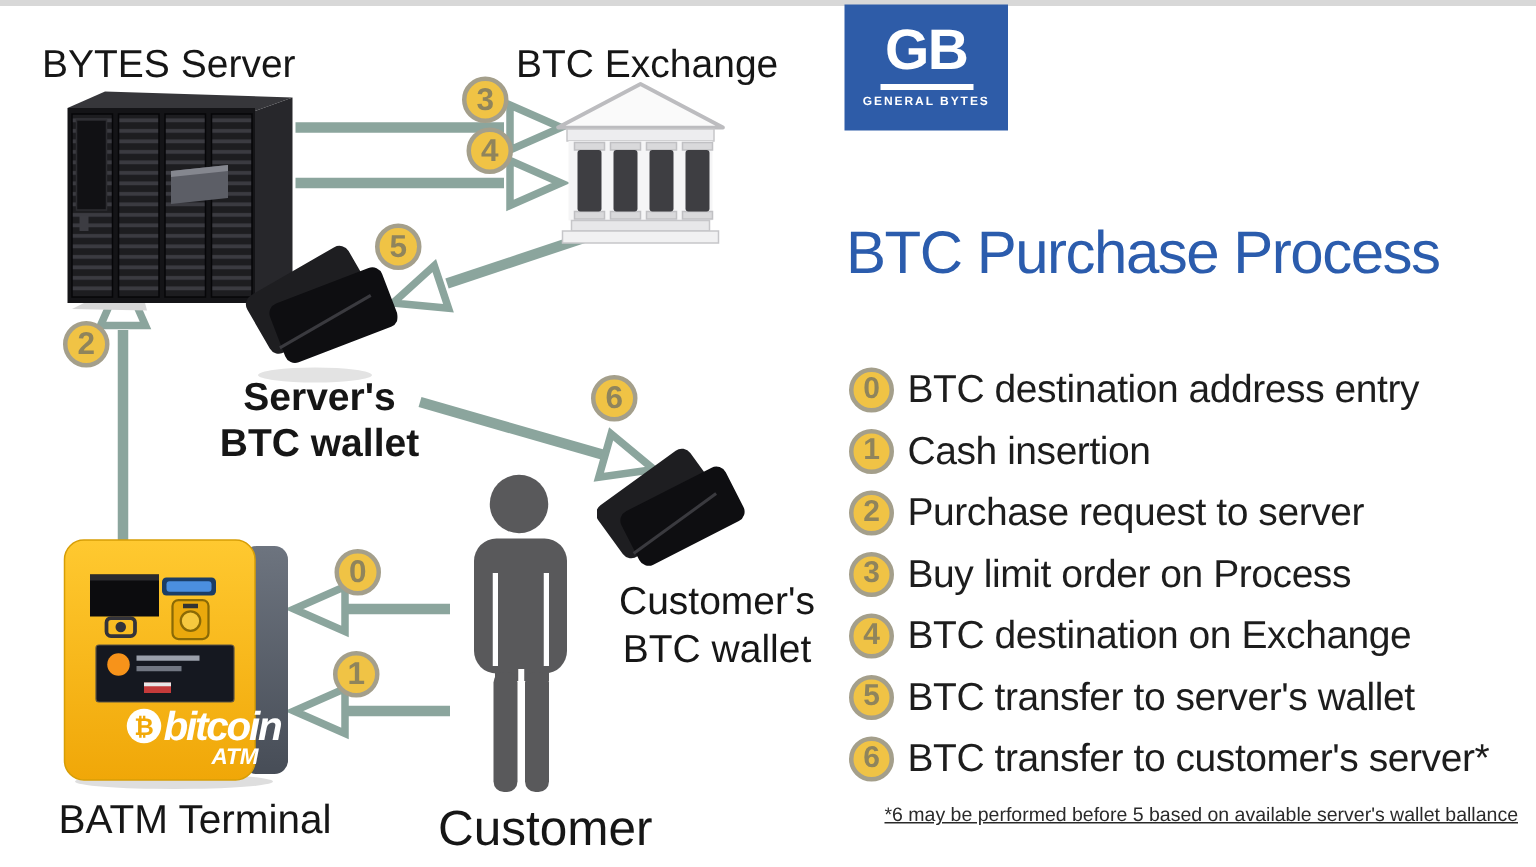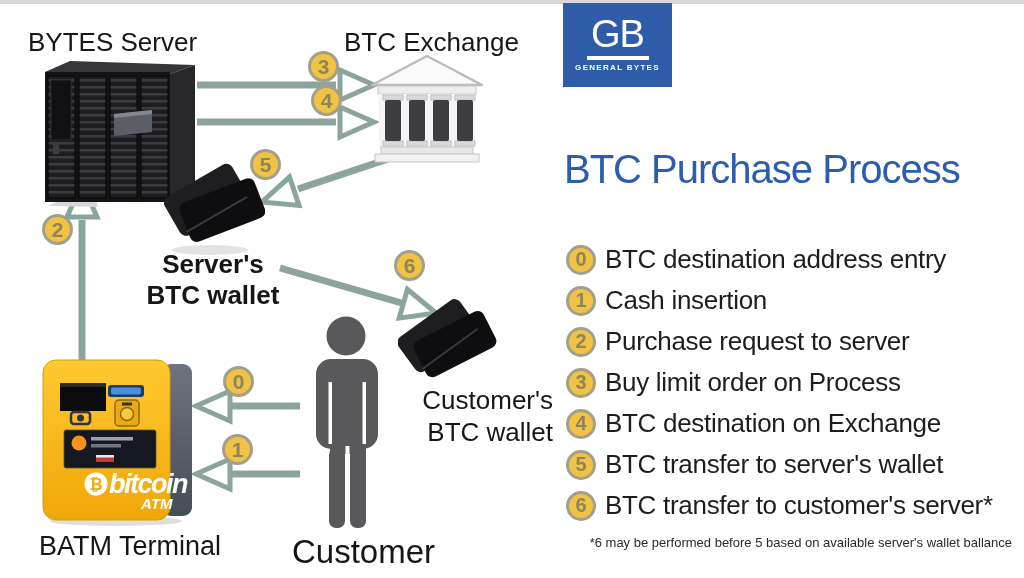--- a/index.html
+++ b/index.html
@@ -9,21 +9,21 @@
   #topbar{left:0;top:0;width:1024px;height:4px;background:#d8d8d8;}
 
   
   #connectors{left:0;top:0;width:1024px;height:578px;}
 
   
   .nodelabel{font-size:26px;color:#161616;white-space:nowrap;}
   #lbl-server{left:28px;top:27px;}
   #lbl-exchange{left:344px;top:27px;}
   #lbl-swallet{left:138px;top:249px;width:150px;text-align:center;line-height:31px;font-size:26px;font-weight:bold;}
-  #lbl-cwallet{left:403px;top:384px;width:150px;text-align:right;line-height:32px;font-size:26px;}
+  #lbl-cwallet{left:403px;top:384px;width:150px;text-align:center;line-height:32px;font-size:26px;}
   #lbl-terminal{left:24px;top:531px;font-size:27px;margin-left:15px;}
   #lbl-customer{left:292px;top:533px;font-size:33px;}
 
   
   #icon-rack{left:40px;top:56px;}
   #icon-exchange{left:370px;top:54px;}
   #icon-swallet{left:160px;top:158px;}
   #icon-cwallet{left:398px;top:294px;}
   #icon-person{left:298px;top:316px;}
   #icon-atm{left:38px;top:352px;}
@@ -31,34 +31,34 @@
   
   .badge{width:31px;height:31px;border-radius:50%;background:#f0c345;border:3px solid #a49f8b;
          box-sizing:border-box;display:flex;align-items:center;justify-content:center;
          font-size:21px;font-weight:700;color:#8f845c;}
   #b3{left:308px;top:51px;} #b4{left:311px;top:85px;} #b5{left:250px;top:149px;}
   #b6{left:394px;top:250px;} #b2{left:42px;top:214px;} #b0{left:223px;top:366px;}
   #b1{left:222px;top:434px;}
 
   
   #logo{left:563px;top:3px;width:109px;height:84px;background:#2e5ca8;text-align:center;}
-  #logo-text{color:#fff;font-weight:400;font-size:38px;line-height:38px;margin-top:12px;letter-spacing:-1px;}
+  #logo-text{color:#fff;font-weight:700;font-size:38px;line-height:38px;margin-top:12px;letter-spacing:-1px;}
   #logo-bar{width:62px;height:4px;background:#fff;margin:3px auto 0 auto;}
   #logo-sub{color:#fff;font-size:8px;font-weight:700;letter-spacing:1.3px;margin-top:3px;}
 
   #title{left:564px;top:147px;font-size:40px;font-weight:400;color:#2b5cad;
          letter-spacing:-1px;white-space:nowrap;}
 
   .steprow{left:566px;display:flex;align-items:center;gap:9px;height:31px;}
   .steprow .badge{flex:0 0 auto;width:30px;height:30px;font-size:20px;}
   .steptext{font-size:26px;letter-spacing:-0.3px;color:#1d1d1d;white-space:nowrap;}
   #row0{top:244px;} #row1{top:285px;} #row2{top:326px;} #row3{top:367px;}
   #row4{top:408px;} #row5{top:449px;} #row6{top:490px;}
 
-  #footnote{left:540px;top:535px;width:472px;font-size:13px;color:#2a2a2a;text-align:right;}
+  #footnote{left:540px;top:535px;width:472px;font-size:13px;color:#2a2a2a;text-align:right;text-decoration:underline;}
 </style>
 </head>
 <body>
 
 <div id="stage">
   <div id="topbar" class="abs"></div>
 
   <svg id="connectors" class="abs" viewBox="0 0 1024 578" width="1024" height="578">
     <g stroke="#8ba59d" stroke-width="7" fill="none">
       <path d="M197,85 H336"></path>

